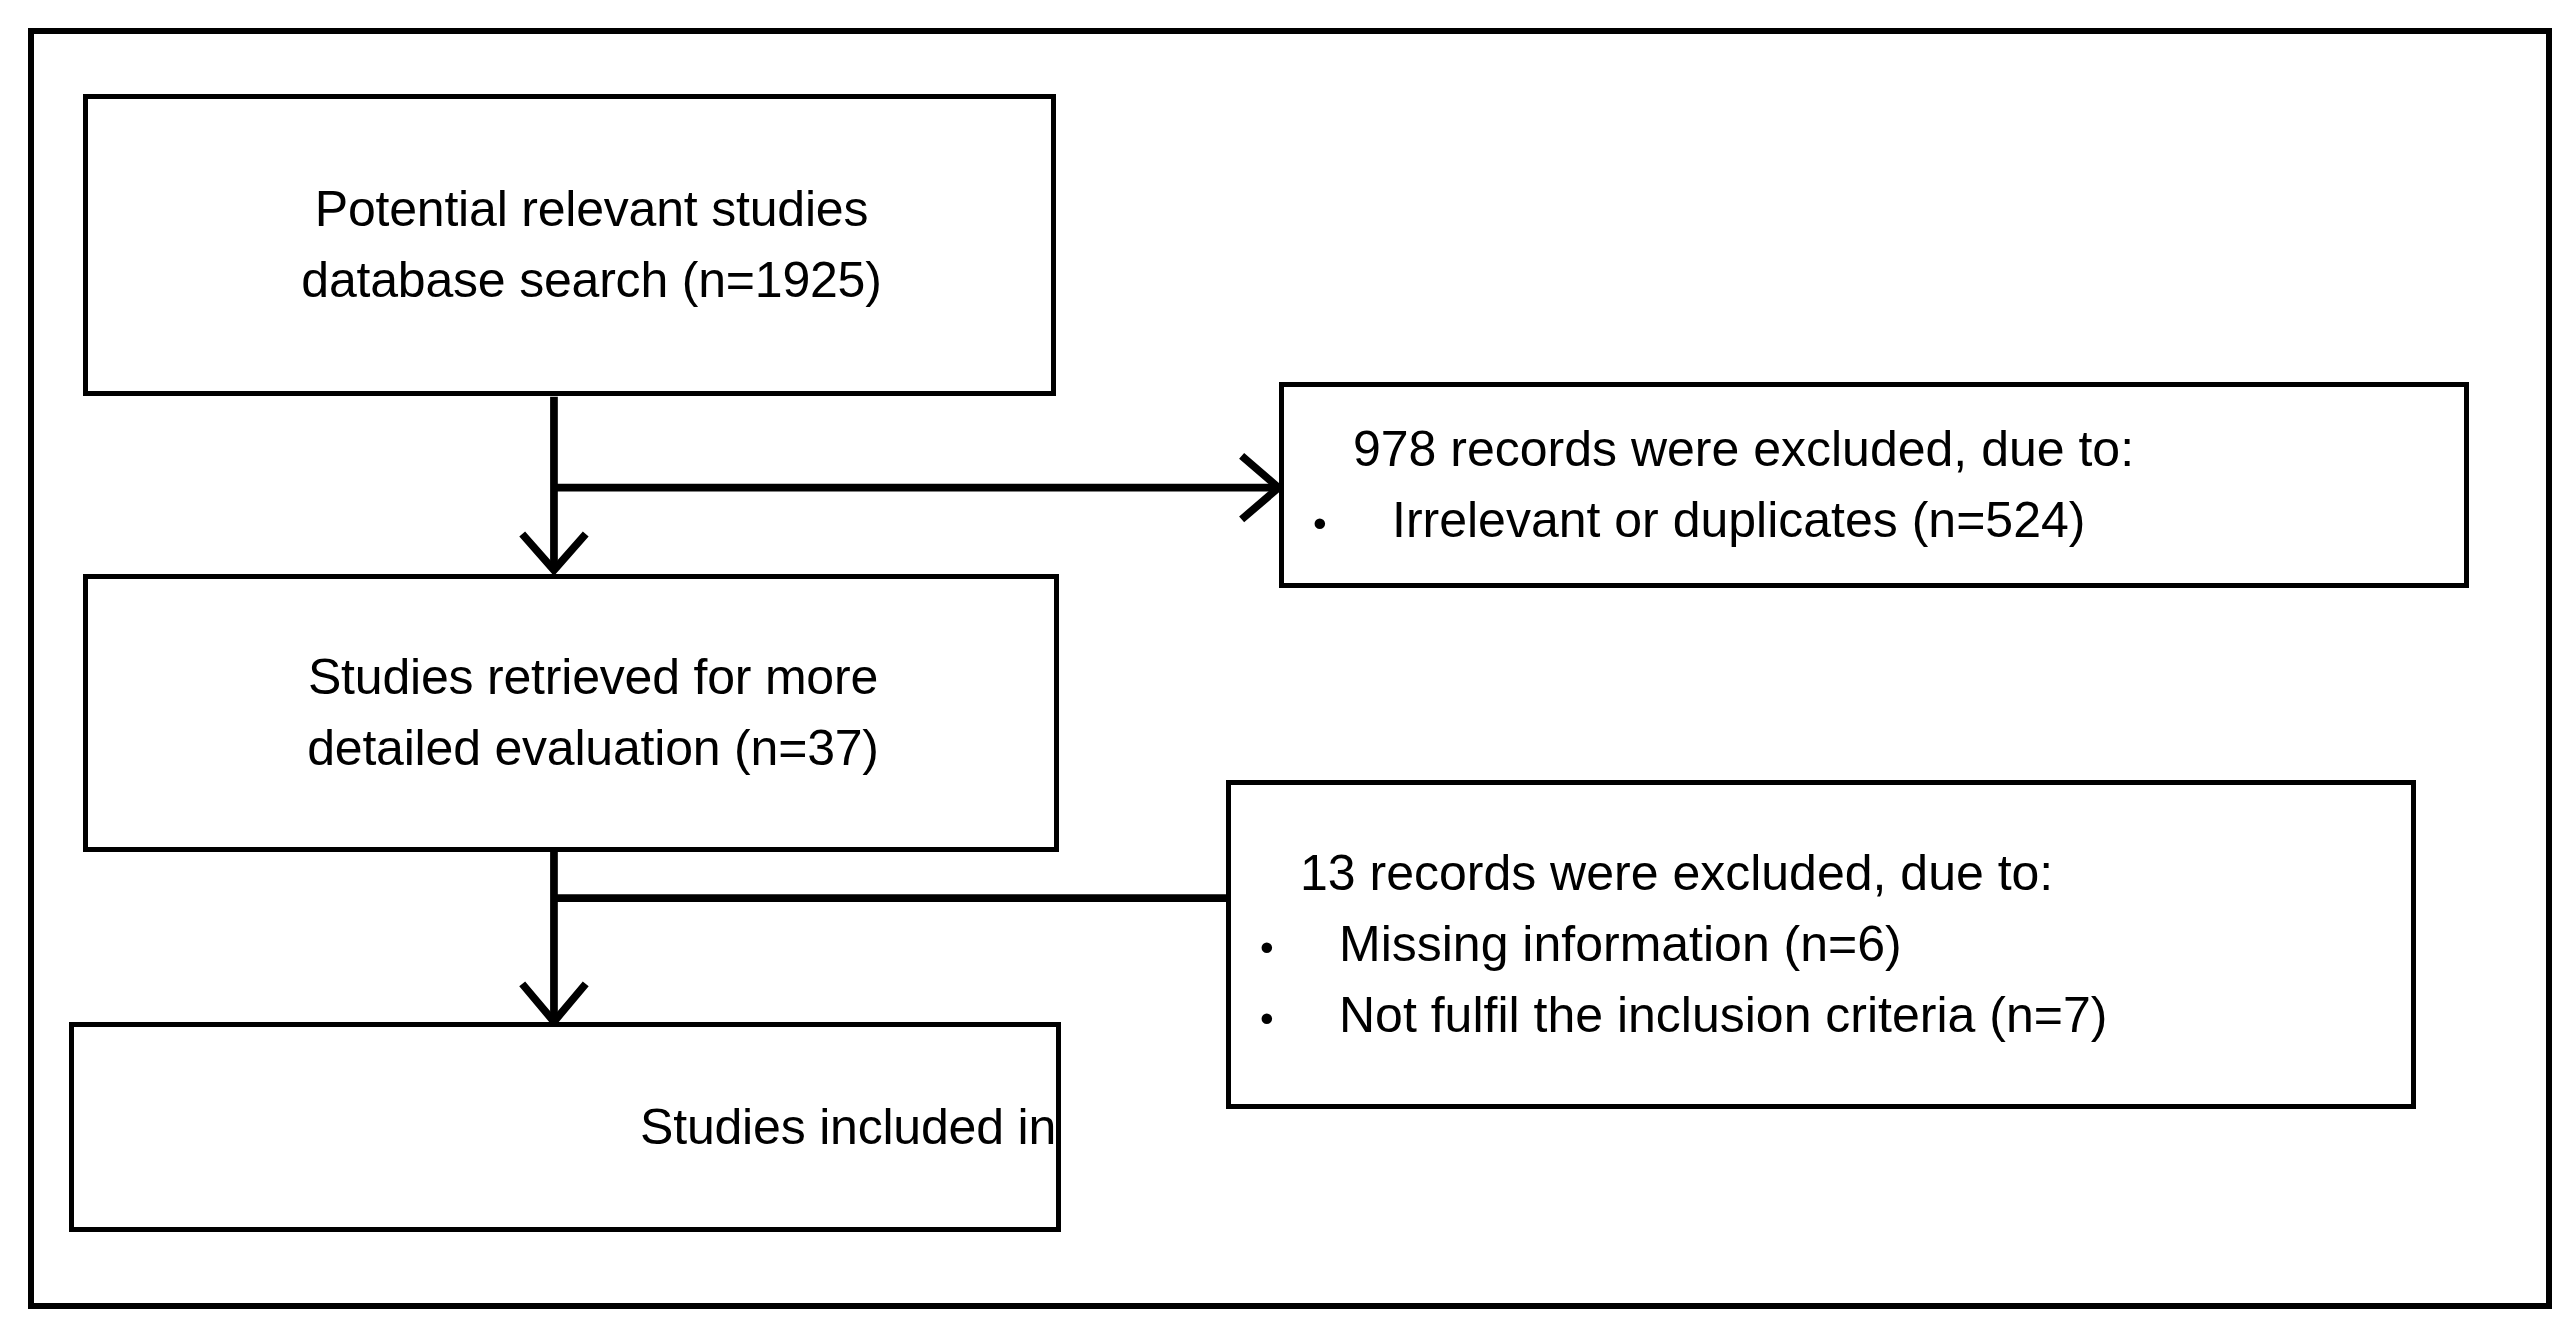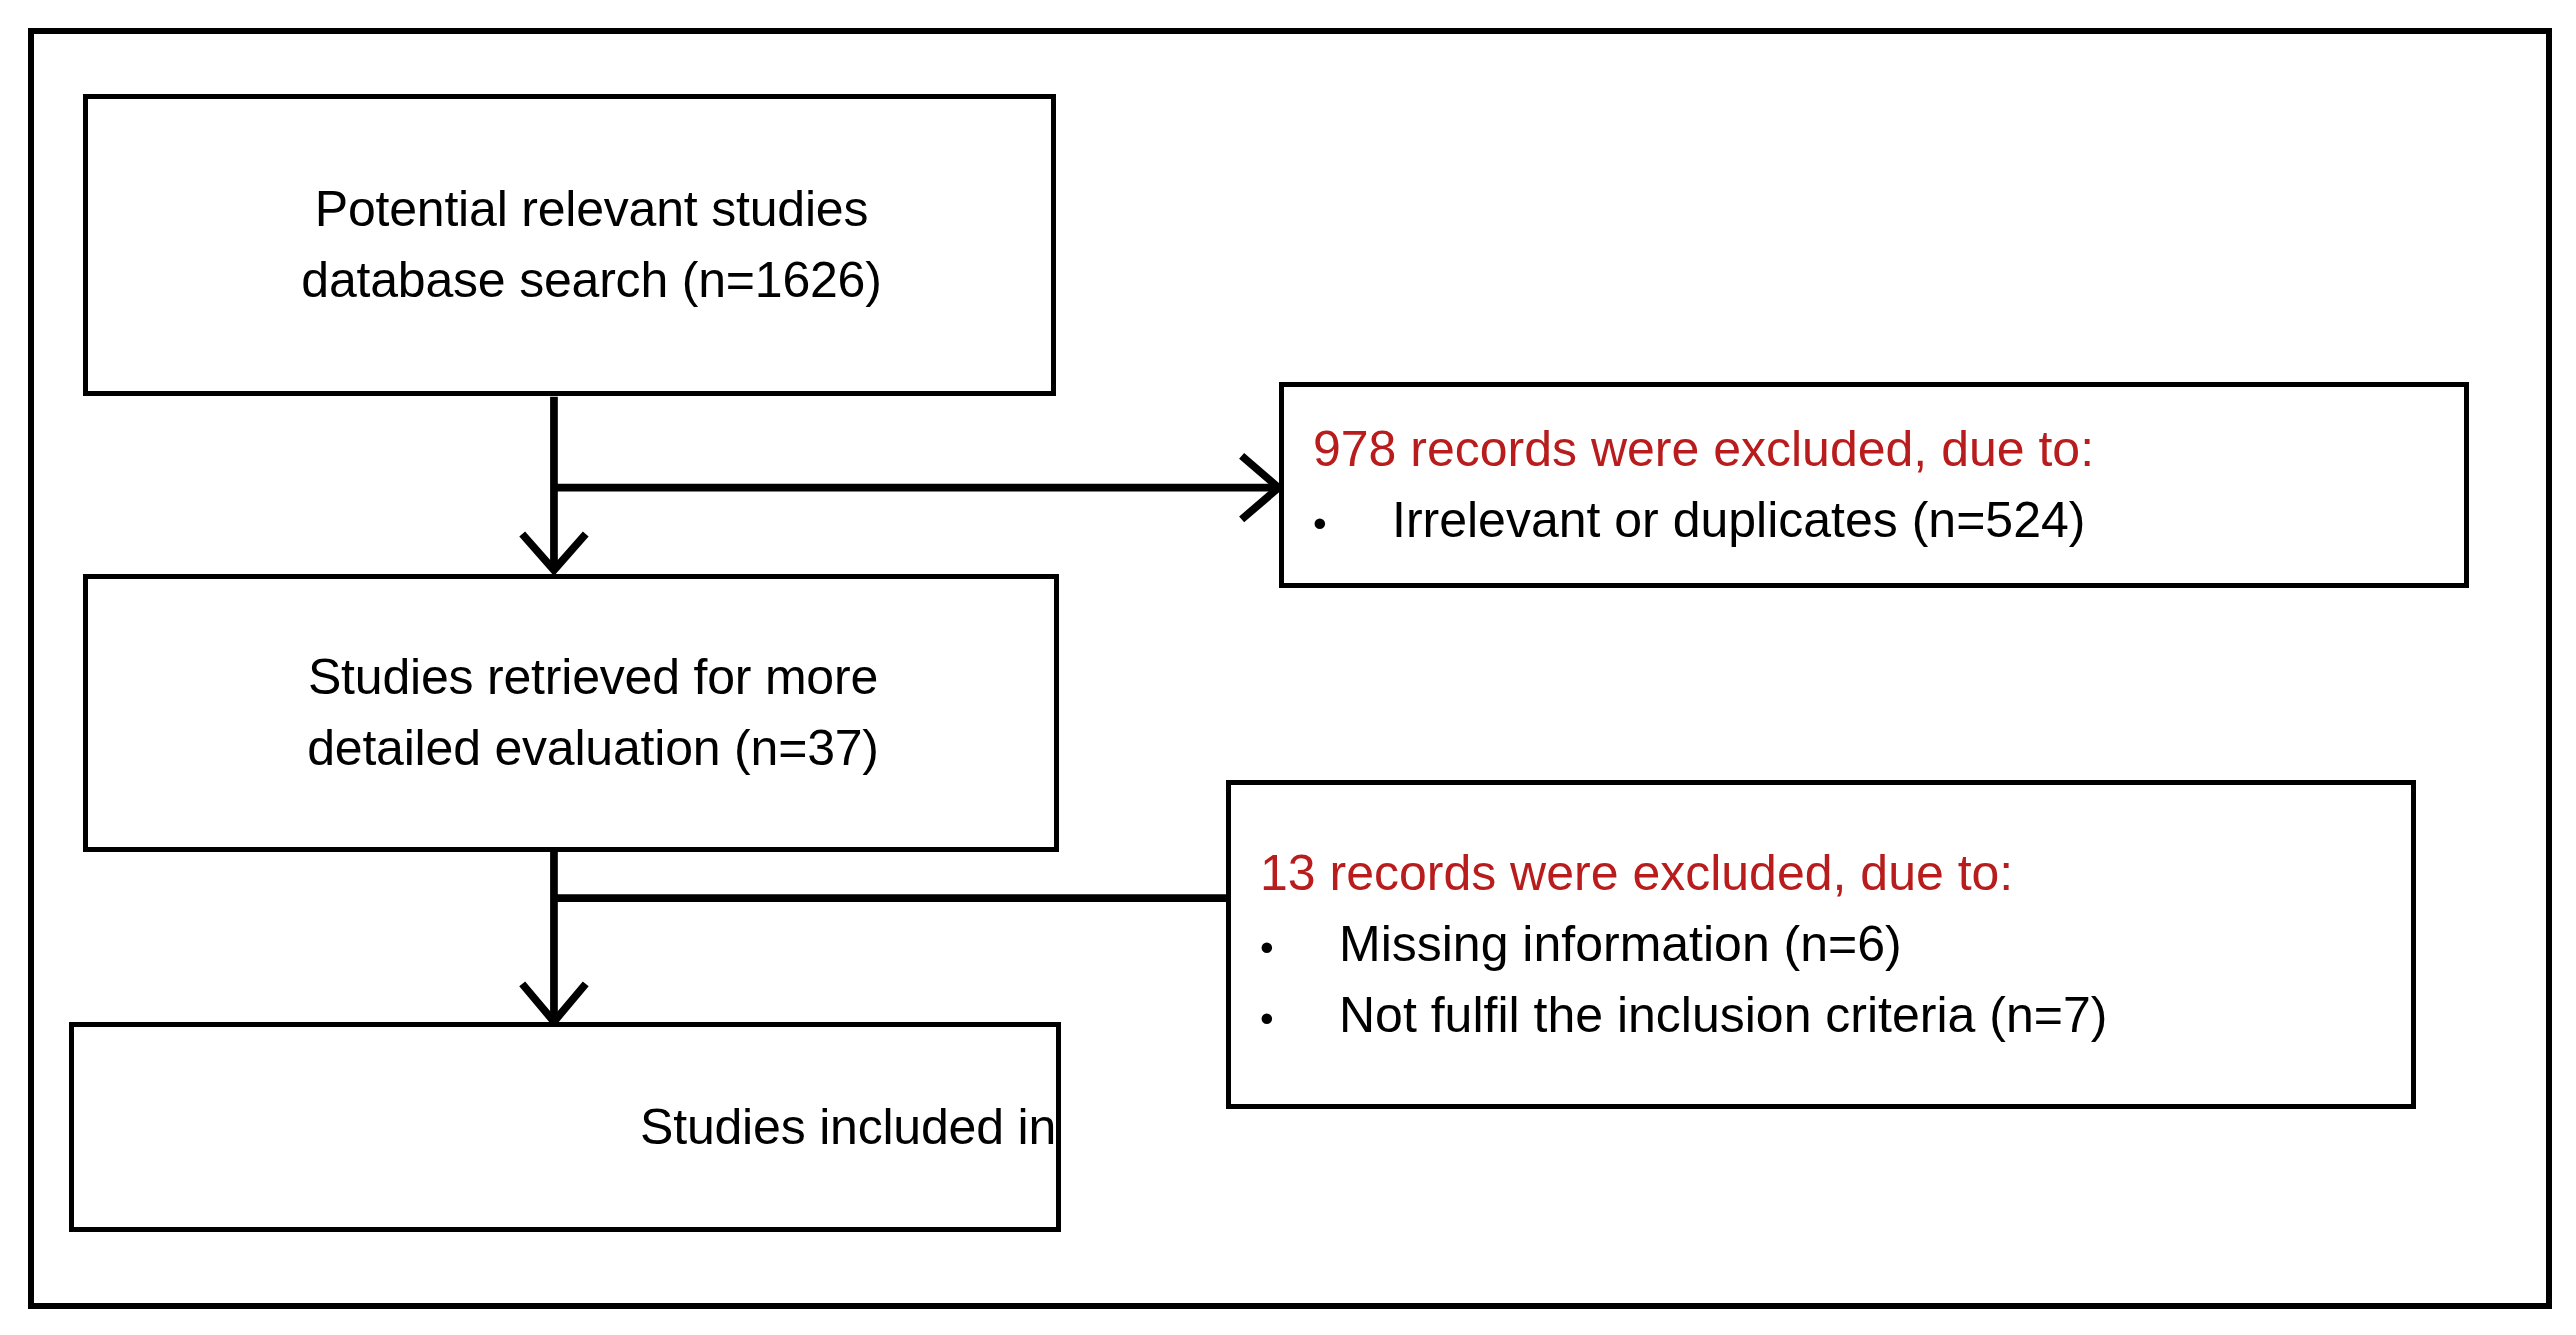--- a/index.html
+++ b/index.html
@@ -54,23 +54,24 @@
   }
   
   .excl-box {
     align-items: flex-start;
     text-align: left;
     padding-left: 29px;
   }
   .excl-head {
     font-size: 50px;
     line-height: 1.42;
-    color: #b91c1c;
+    color: #000000;
     white-space: nowrap;
     font-stretch: condensed;
+    margin-left: 40px;
   }
   .excl-item {
     display: flex;
     align-items: baseline;
     font-size: 50px;
     line-height: 1.42;
     color: #000000;
     white-space: nowrap;
     font-stretch: condensed;
   }
@@ -111,21 +112,21 @@
 
     <line x1="645" y1="955" x2="645" y2="1188" stroke="#000000" stroke-width="9"></line>
     <polyline points="608,1146 645,1190 682,1146" fill="none" stroke="#000000" stroke-width="9"></polyline>
 
     <line x1="645" y1="1046" x2="1486" y2="1046" stroke="#000000" stroke-width="9"></line>
     <polyline points="1446,1009 1489,1046 1446,1083" fill="none" stroke="#000000" stroke-width="9"></polyline>
   </svg>
 
   <div class="flow-box center-text" style="left:83px; top:94px; width:973px; height:302px;">
     <div class="box-line">Potential relevant studies</div>
-    <div class="box-line">database search (n=1626)</div>
+    <div class="box-line">database search (n=1925)</div>
   </div>
 
   <div class="flow-box center-text" style="left:83px; top:574px; width:976px; height:278px;">
     <div class="box-line">Studies retrieved for more</div>
     <div class="box-line">detailed evaluation (n=37)</div>
   </div>
 
   <div class="flow-box center-text" style="left:69px; top:1022px; width:992px; height:210px;align-items:flex-end;">
     <div class="box-line">Studies included in</div>
   </div>

